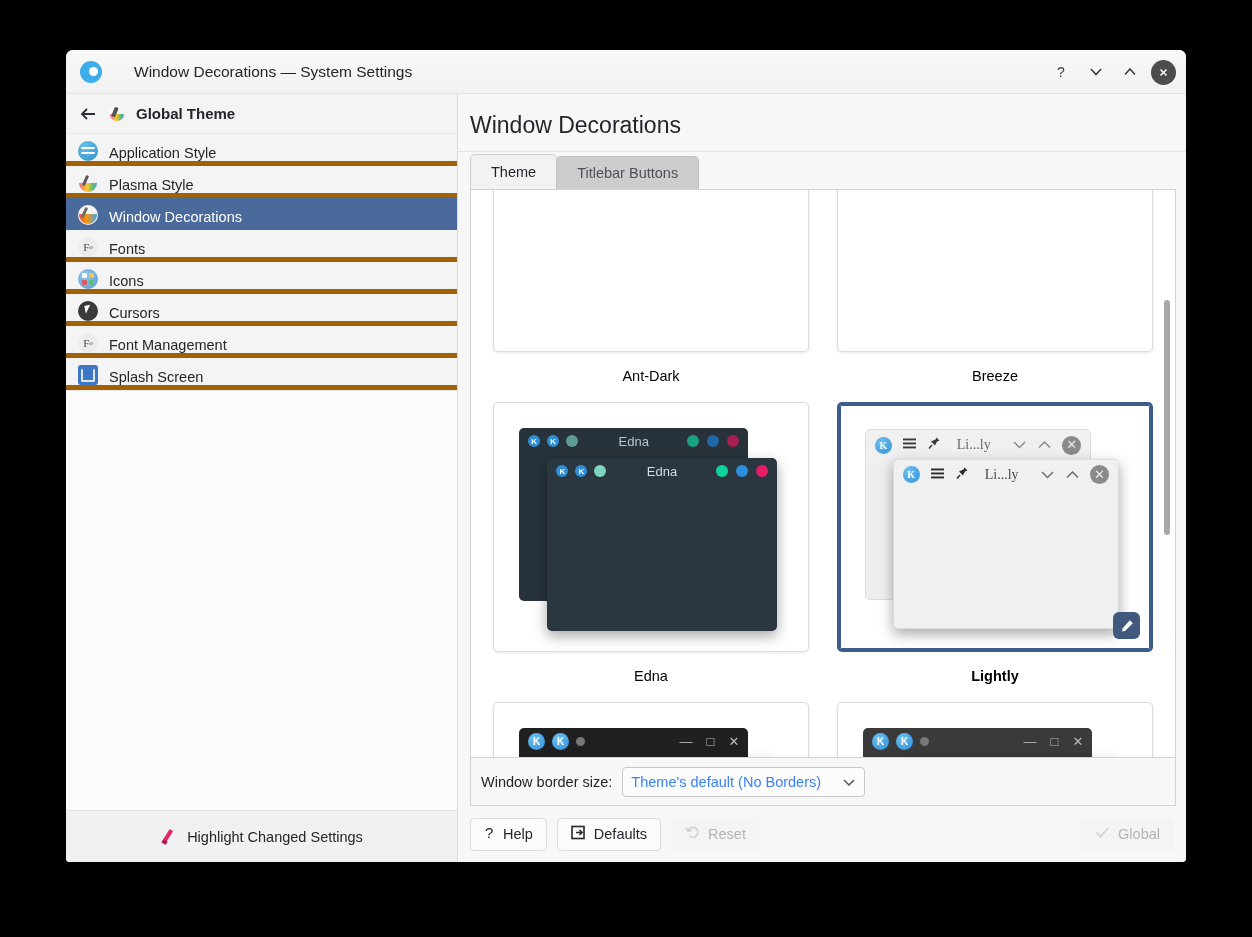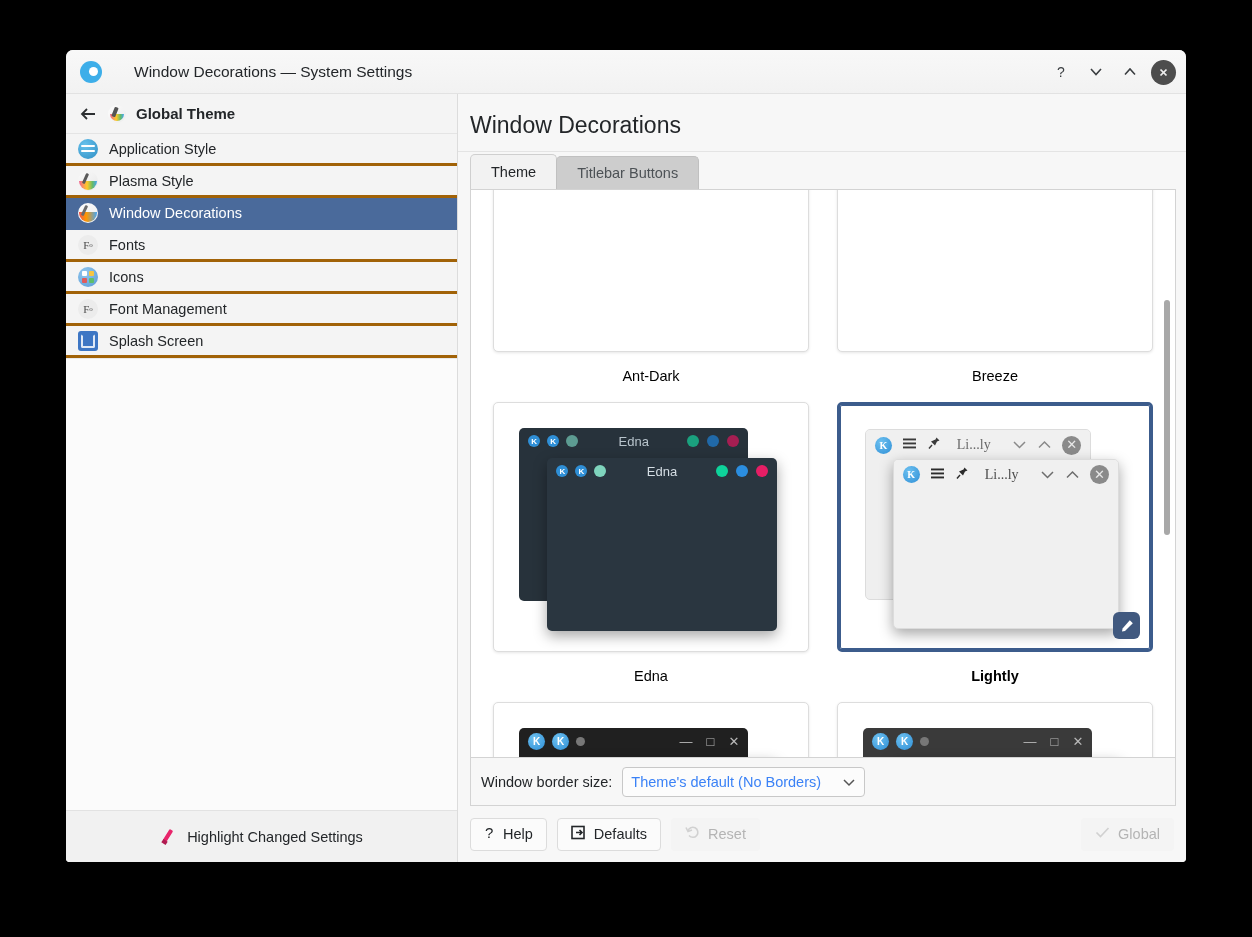--- a/index.html
+++ b/index.html
@@ -90,23 +90,23 @@
   }
   #bc-icon::after {
     content:""; position:absolute; left:5px; top:2px;
     width:4px; height:10px; background:#555; transform: rotate(22deg);
     border-radius:1px;
   }
   #bc-label { font-size: 15px; color: #232629; font-weight: 600; }
 
   .nav-list { padding-top: 0; }
   .nav-item {
-    height: 32px; display: flex; align-items: center;
+    height: 32px; display: flex; align-items: flex-end;
     padding-left: 12px; gap: 11px;
-    border-bottom: 3px solid #a16207;
+    border-bottom: 5px solid #a16207;
     font-size: 14.5px; color: #232629;
     cursor: pointer;
   }
   .nav-item.selected { background: #4a6a9b; color: #fff; border-bottom-color: #4a6a9b; }
   .nav-label { white-space: nowrap; }
   .nav-icon { width: 20px; height: 20px; flex: none; position: relative; border-radius: 50%; }
 
   .ic-appstyle { background: radial-gradient(circle at 35% 30%, #68c1ec, #2f8fc4); }
   .ic-appstyle::before, .ic-appstyle::after {
     content:""; position:absolute; left:3px; width:14px; height:2px;
@@ -427,20 +427,24 @@
           <span class="nav-icon ic-windeco"></span>
           <span class="nav-label">Window Decorations</span>
         </div>
         <div class="nav-item">
           <span class="nav-icon ic-fonts">F<sub style="font-size:7px">o</sub></span>
           <span class="nav-label">Fonts</span>
         </div>
         <div class="nav-item">
           <span class="nav-icon ic-icons"></span>
           <span class="nav-label">Icons</span>
+        </div>
+        <div class="nav-item">
+          <span class="nav-icon ic-cursors"></span>
+          <span class="nav-label">Cursors</span>
         </div>
         <div class="nav-item">
           <span class="nav-icon ic-fonts">F<sub style="font-size:7px">o</sub></span>
           <span class="nav-label">Font Management</span>
         </div>
         <div class="nav-item">
           <span class="nav-icon ic-splash"></span>
           <span class="nav-label">Splash Screen</span>
         </div>
       </div>

